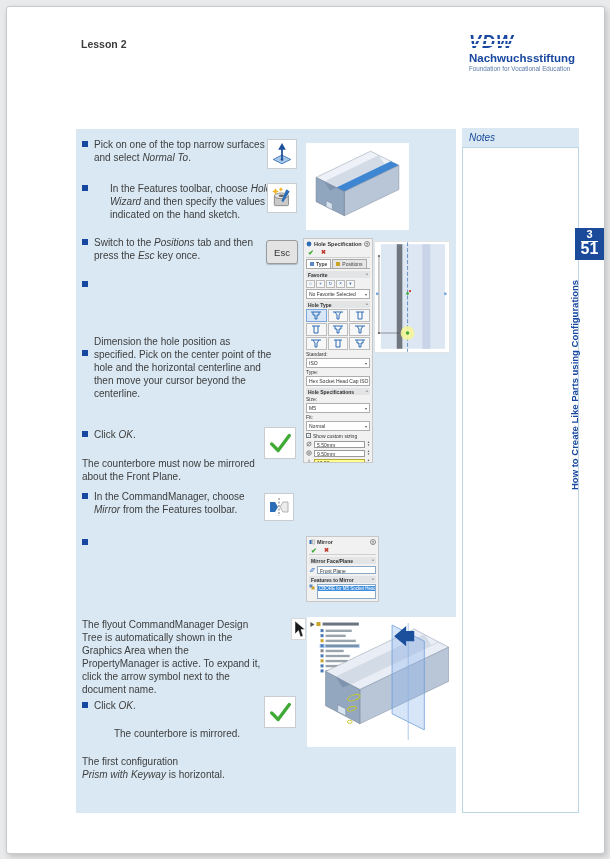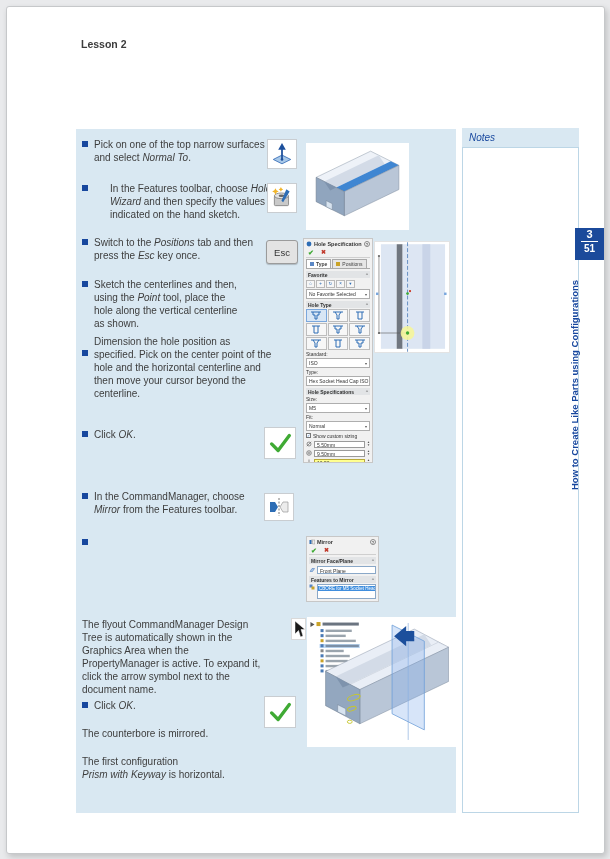--- a/index.html
+++ b/index.html
@@ -10,21 +10,21 @@
   .logo-brand{position:relative;font-size:18px;font-weight:bold;font-style:italic;color:#17479e;letter-spacing:1px;line-height:18px;}
   .logo-stripe{position:absolute;left:-2px;width:62px;height:1.6px;background:#fff;}
   .logo-org{font-size:11.5px;font-weight:bold;color:#17479e;margin-top:1px;}
   .logo-tag{font-size:6.3px;color:#5b79a8;margin-top:1px;}
   .content{left:69px;top:122px;width:380px;height:684px;background:#d9e8f2;}
   .notes-hdr{left:455px;top:121px;width:117px;height:19px;background:#d9e8f2;font-size:10px;font-style:italic;color:#17479e;line-height:19px;padding-left:7px;box-sizing:border-box;}
   .notes-body{left:455px;top:140px;width:117px;height:666px;background:#fff;border:1px solid #bcd6e6;box-sizing:border-box;}
   .side-tab{left:568px;top:221px;width:29px;height:32px;background:#1b4a9b;color:#fff;text-align:center;}
   .side-tab .n1{font-size:11px;font-weight:bold;line-height:13px;}
   .side-tab .bar{width:17px;height:1px;background:#fff;margin:0 auto;}
-  .side-tab .n2{font-size:10px;font-weight:bold;line-height:14px;}
+  .side-tab .n2{font-size:16px;font-weight:bold;line-height:14px;}
   .vtitle{left:575px;top:470px;width:224px;height:13px;transform:rotate(-90deg);transform-origin:0 100%;font-size:9.5px;font-weight:bold;color:#17479e;white-space:nowrap;}
   .bullet{position:absolute;left:75px;width:6px;height:6px;background:#17479e;}
   .stext{position:absolute;left:87px;width:178px;font-size:10px;line-height:13px;color:#3d3d3d;}
   .para{position:absolute;left:75px;width:190px;font-size:10px;line-height:13px;color:#3d3d3d;}
   em{font-style:italic;}
   .icon-box{position:absolute;background:#fff;border:1px solid #c9cdd1;display:flex;align-items:center;justify-content:center;box-sizing:border-box;}
   .esc-key{position:absolute;left:259px;top:233px;width:30px;height:22px;background:#e3e3e3;border:1px solid #9b9b9b;border-radius:3px;font-size:9.5px;color:#333;display:flex;align-items:center;justify-content:center;box-shadow:0 1px 1px rgba(0,0,0,.2);}
   .img-frame{position:absolute;background:#fff;box-sizing:border-box;}
   
   .pnl{position:absolute;background:#f1f1f1;border:1px solid #c7c7c7;box-sizing:border-box;overflow:hidden;font-size:5px;color:#333;padding:1px 2px;}
@@ -59,20 +59,29 @@
   .listsel{height:7px;line-height:7px;background:#3f8ede;color:#fff;font-size:4.5px;padding:0 1px;white-space:nowrap;overflow:hidden;}
   .scrollbar{height:5px;background:#e8e8e8;border:1px solid #c2c2c2;margin-top:1px;display:flex;align-items:center;box-sizing:border-box;}
   .picon{width:6px;height:6px;flex:none;}
 </style>
 </head>
 <body>
 
 <div class="page">
 
   <div class="abs lesson">Lesson 2</div>
+  <div class="abs logo">
+    <div class="logo-brand">
+      <span>VDW</span>
+      <span class="logo-stripe" style="top:6px;"></span>
+      <span class="logo-stripe" style="top:11px;"></span>
+    </div>
+    <div class="logo-org">Nachwuchsstiftung</div>
+    <div class="logo-tag">Foundation for Vocational Education</div>
+  </div>
 
   <div class="abs content"></div>
 
   <div class="abs notes-hdr">Notes</div>
   <div class="abs notes-body"></div>
 
   <div class="abs side-tab">
     <div class="n1">3</div>
     <div class="bar"></div>
     <div class="n2">51</div>
@@ -88,48 +97,46 @@
   <div class="stext" style="top:175px;margin-left:16px;">
     <span>In the Features toolbar, choose </span><em>Hole Wizard</em><span> and then specify the values as indicated on the hand sketch.</span>
   </div>
 
   <span class="bullet" style="top:232px;"></span>
   <div class="stext" style="top:229px;">
     <span>Switch to the </span><em>Positions</em><span> tab and then press the </span><em>Esc</em><span> key once.</span>
   </div>
 
   <span class="bullet" style="top:274px;"></span>
-  <div class="stext" style="top:271px;width:150px;">
-    <span>Sketch the centerlines and then, using the </span><em>Point</em><span> tool, place the hole along the vertical centerline as shown.</span>
-  </div>
 
   <span class="bullet" style="top:343px;"></span>
   <div class="stext" style="top:328px;">Dimension the hole position as specified. Pick on the center point of the hole and the horizontal centerline and then move your cursor beyond the centerline.</div>
 
   <span class="bullet" style="top:424px;"></span>
   <div class="stext" style="top:421px;">
     <span>Click </span><em>OK</em><span>.</span>
   </div>
 
+  <div class="para" style="top:450px;">The counterbore must now be mirrored about the Front Plane.</div>
 
   <span class="bullet" style="top:486px;"></span>
   <div class="stext" style="top:483px;">
     <span>In the CommandManager, choose </span><em>Mirror</em><span> from the Features toolbar.</span>
   </div>
 
   <span class="bullet" style="top:532px;"></span>
 
   <div class="para" style="top:611px;width:186px;">The flyout CommandManager Design Tree is automatically shown in the Graphics Area when the PropertyManager is active. To expand it, click the arrow symbol next to the document name.</div>
 
   <span class="bullet" style="top:695px;"></span>
   <div class="stext" style="top:692px;">
     <span>Click </span><em>OK</em><span>.</span>
   </div>
 
-  <div class="para" style="top:720px;">The counterbore is mirrored.</div>
+  <div class="para" style="top:720px;text-align:center;">The counterbore is mirrored.</div>
 
   <div class="para" style="top:748px;">
     <span>The first configuration</span><br>
     <em>Prism with Keyway</em><span> is horizontal.</span>
   </div>
 
   <div class="icon-box" style="left:260px;top:132px;width:30px;height:30px;">
     <svg width="24" height="24" viewBox="0 0 22 22">
         <polygon points="3,16 11,12 19,16 11,20" fill="#a8c8e8" stroke="#3a6fb8" stroke-width="0.8"></polygon>
         <line x1="11" y1="16" x2="11" y2="5" stroke="#1c4f9c" stroke-width="1.6"></line>

